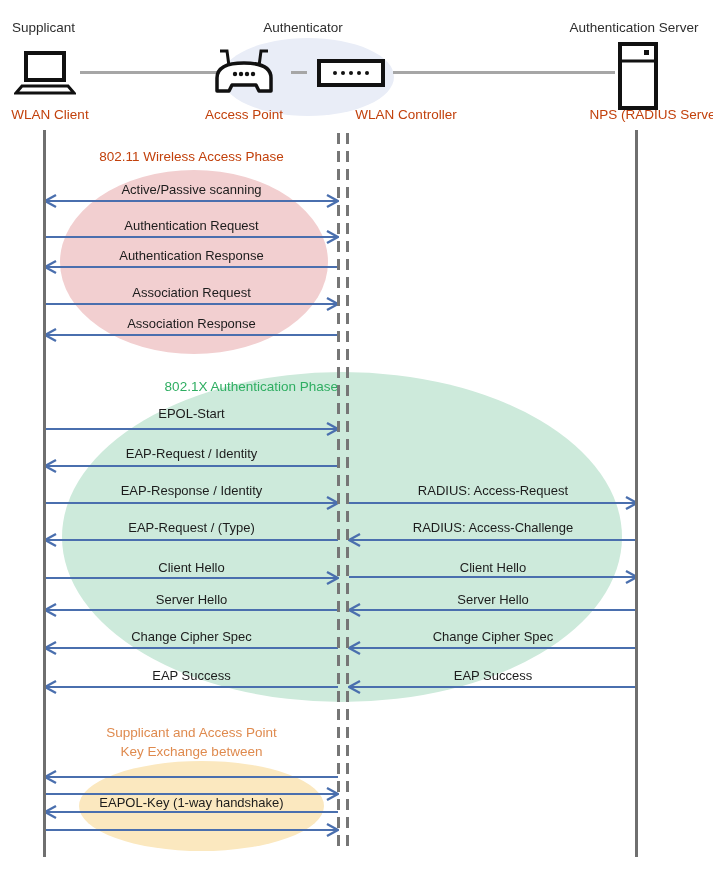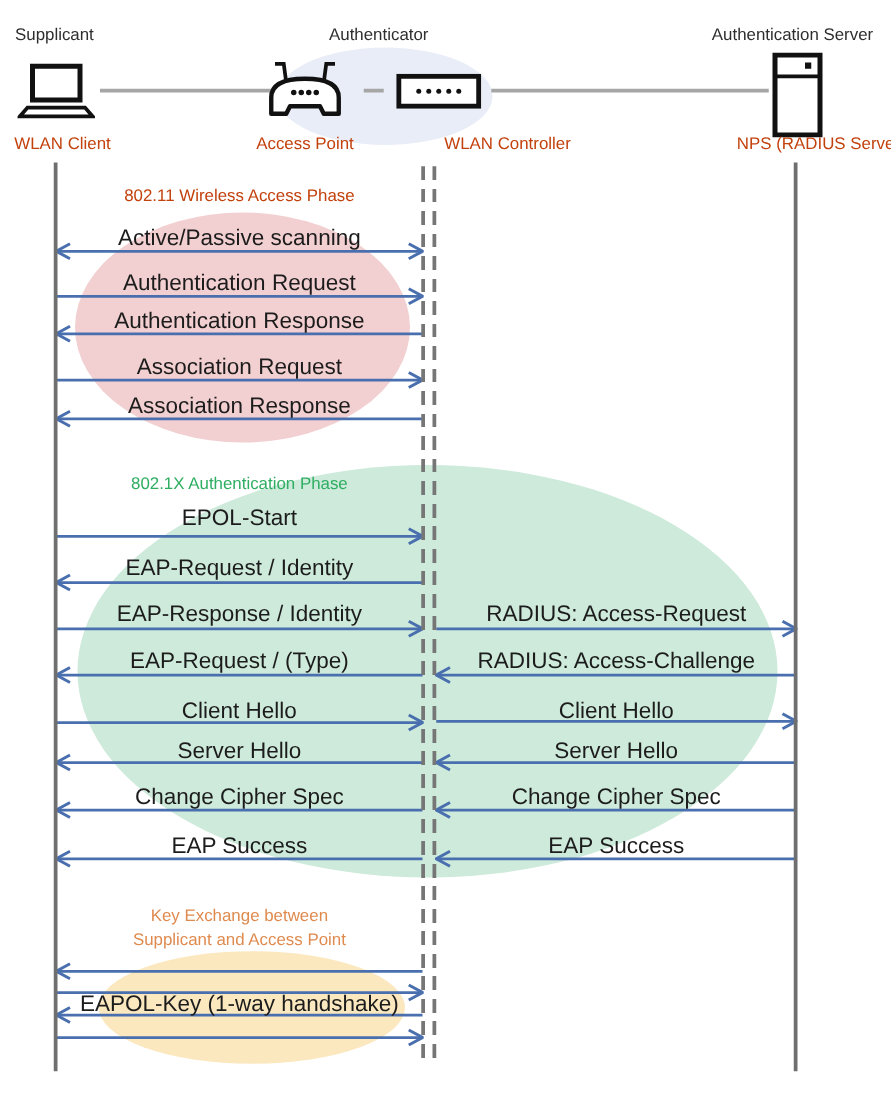--- a/index.html
+++ b/index.html
@@ -7,21 +7,21 @@
          font-family:"Liberation Sans",sans-serif;color:#1f1f1f;}
   .abs{position:absolute;}
   .ellipse{position:absolute;border-radius:50%;}
   .lifeline{position:absolute;width:3px;background:#6f6f6f;}
   .dashline{position:absolute;width:3px;
             background:repeating-linear-gradient(to bottom,#767676 0 11px,transparent 11px 18px);}
   .connector{position:absolute;height:3px;background:#a6a6a6;}
   .role-label{position:absolute;font-size:13.5px;color:#2e2e2e;white-space:nowrap;}
   .device-label{position:absolute;font-size:13.5px;color:#c2410c;text-align:center;white-space:nowrap;}
   .phase-title{position:absolute;font-size:13.5px;text-align:center;white-space:nowrap;line-height:19px;}
-  .msg-label{position:absolute;font-size:18px;line-height:16px;text-align:center;
+  .msg-label{position:absolute;font-size:13px;line-height:16px;text-align:center;
              white-space:nowrap;color:#1c1c1c;}
   .icon{position:absolute;}
   svg{display:block;}
 </style>
 </head>
 <body>
 
 <div class="stage">
 
   <div class="ellipse" style="left:222px;top:38px;width:172px;height:78px;background:#e9edf7;"></div>
@@ -71,24 +71,24 @@
       <rect x="27" y="8" width="5" height="5" fill="#111111"></rect>
     </svg>
   </div>
 
   <div class="device-label" style="left:8px;top:107px;width:84px;">WLAN Client</div>
   <div class="device-label" style="left:194px;top:107px;width:100px;">Access Point</div>
   <div class="device-label" style="left:307px;top:107px;width:110px;margin-left:44px;">WLAN Controller</div>
   <div class="device-label" style="left:562px;top:107px;width:142px;margin-left:24px;">NPS (RADIUS Server)</div>
 
   <div class="phase-title" style="left:45px;top:147px;width:293px;color:#c2410c;">802.11 Wireless Access Phase</div>
-  <div class="phase-title" style="left:45px;top:377px;width:293px;color:#2fae62;">802.1X Authentication Phase</div>
+  <div class="phase-title" style="left:45px;top:377px;width:293px;color:#2fae62;text-align:right;">802.1X Authentication Phase</div>
   <div class="phase-title" style="left:45px;top:723px;width:293px;color:#df8a4e;">
+    <div>Supplicant and Access Point</div>
     <div>Key Exchange between</div>
-    <div>Supplicant and Access Point</div>
   </div>
 
   <div id="messages" class="abs" style="left:0;top:0;width:713px;height:875px;">
       <div class="abs" style="left: 44px; top: 193px;">
         <svg width="295" height="16" viewBox="0 0 295 16">
           <line x1="1" y1="8" x2="294" y2="8" stroke="#4a6fae" stroke-width="2.2"></line>
           <polyline points="283,2 294,8 283,14" fill="none" stroke="#4a6fae" stroke-width="2.4"></polyline>
           <polyline points="12,2 1,8 12,14" fill="none" stroke="#4a6fae" stroke-width="2.4"></polyline>
         </svg>
       </div>

